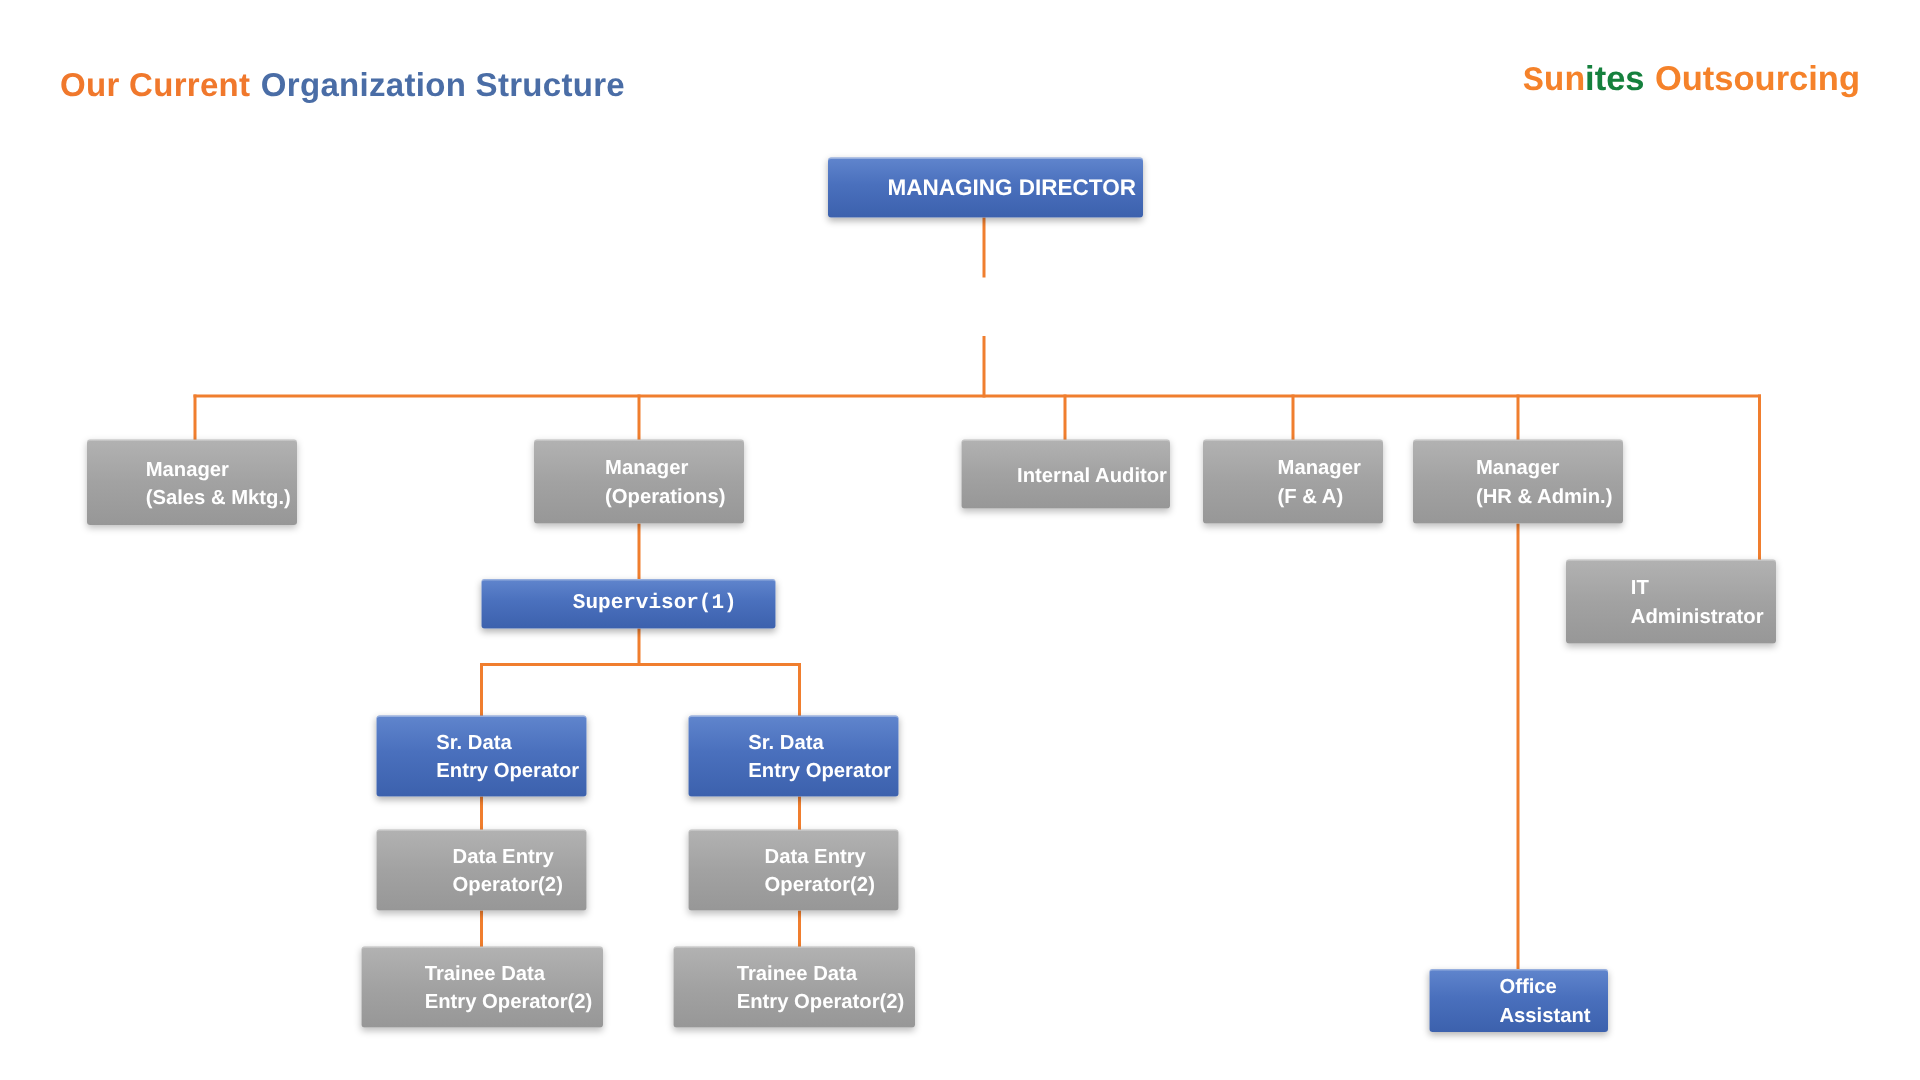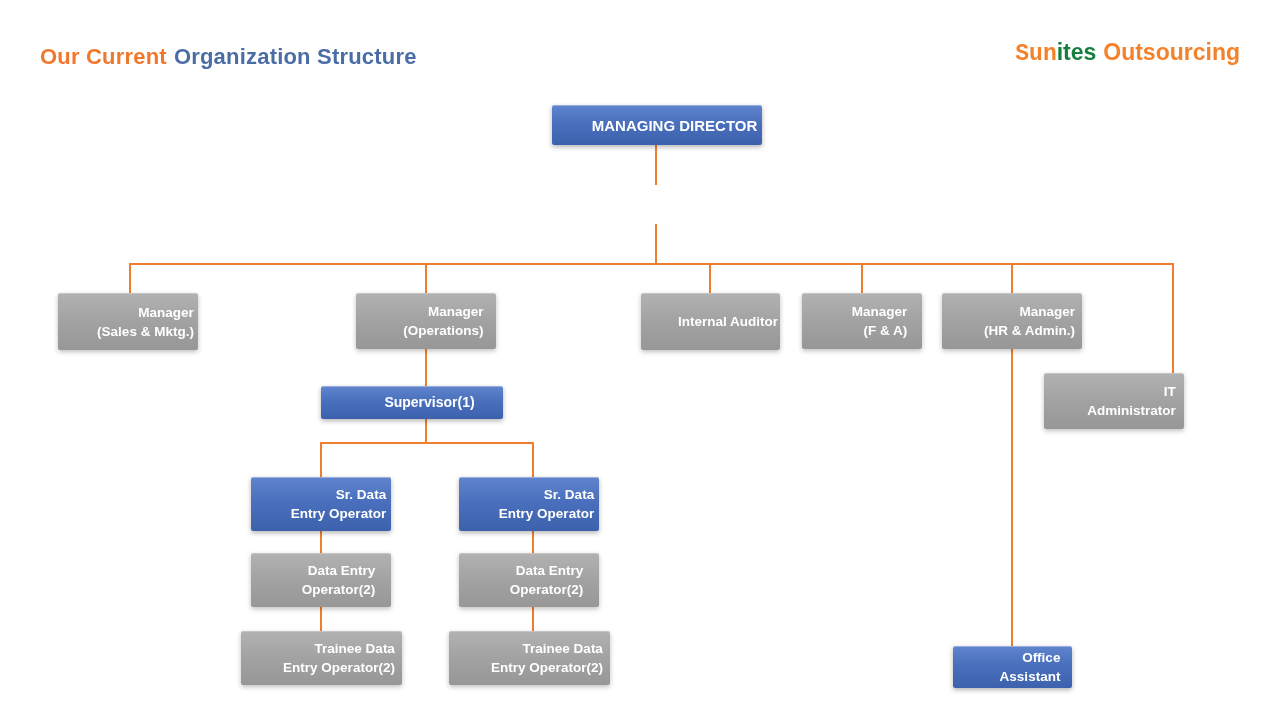--- a/index.html
+++ b/index.html
@@ -41,21 +41,21 @@
   .logo .l-orange { color: #F5822A; font-family: Liberation Mono, monospace; }
   .logo .l-blue   { color: #15803d; }
   .logo .l-orange2 { color: #F5822A; margin-left: 0.3em; }
 
   
   .node {
     position: absolute;
     display: flex;
     align-items: center;
     justify-content: center;
-    text-align: right;
+    text-align: left;
     color: #ffffff;
     font-weight: 700;
     font-size: 13.5px;
     line-height: 19px;
     white-space: pre-line;
     border-radius: 2px;
     box-sizing: border-box;
     padding-left: 35px;
   }
   .node.blue {
@@ -112,29 +112,29 @@
   <div class="line v" style="left:532px; top:583px; height:25px;"></div>
 
   <div class="line v" style="left:1011px; top:325px; height:298px;"></div>
 
   <div class="node blue lg" style="left:552px; top:81px; width:210px; height:40px;">MANAGING DIRECTOR</div>
 
   <div class="node gray" style="left:58px; top:269px; width:140px; height:57px;">Manager
 (Sales &amp; Mktg.)</div>
   <div class="node gray" style="left:356px; top:269px; width:140px; height:56px;">Manager
 (Operations)</div>
-  <div class="node gray" style="left:641px; top:269px; width:139px; height:57px;">Internal Auditor</div>
+  <div class="node gray" style="left:641px; top:269px; width:139px; height:46px;">Internal Auditor</div>
   <div class="node gray" style="left:802px; top:269px; width:120px; height:56px;">Manager
 (F &amp; A)</div>
   <div class="node gray" style="left:942px; top:269px; width:140px; height:56px;">Manager
 (HR &amp; Admin.)</div>
   <div class="node gray" style="left:1044px; top:349px; width:140px; height:56px;">IT
 Administrator</div>
 
-  <div class="node blue md" style="left:321px; top:362px; width:182px; height:33px;">Supervisor(1)</div>
+  <div class="node blue md" style="left:321px; top:362px; width:196px; height:33px;font-family:Liberation Mono, monospace;">Supervisor(1)</div>
 
   <div class="node blue" style="left:251px; top:453px; width:140px; height:54px;">Sr. Data
 Entry Operator</div>
   <div class="node blue" style="left:459px; top:453px; width:140px; height:54px;">Sr. Data
 Entry Operator</div>
 
   <div class="node gray" style="left:251px; top:529px; width:140px; height:54px;">Data Entry
 Operator(2)</div>
   <div class="node gray" style="left:459px; top:529px; width:140px; height:54px;">Data Entry
 Operator(2)</div>

